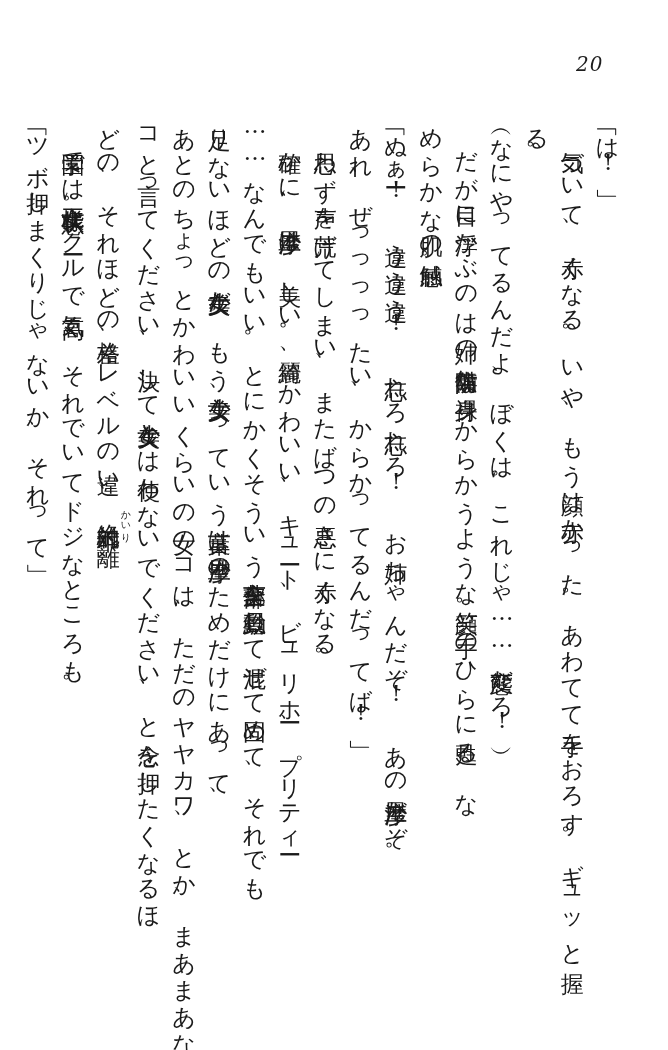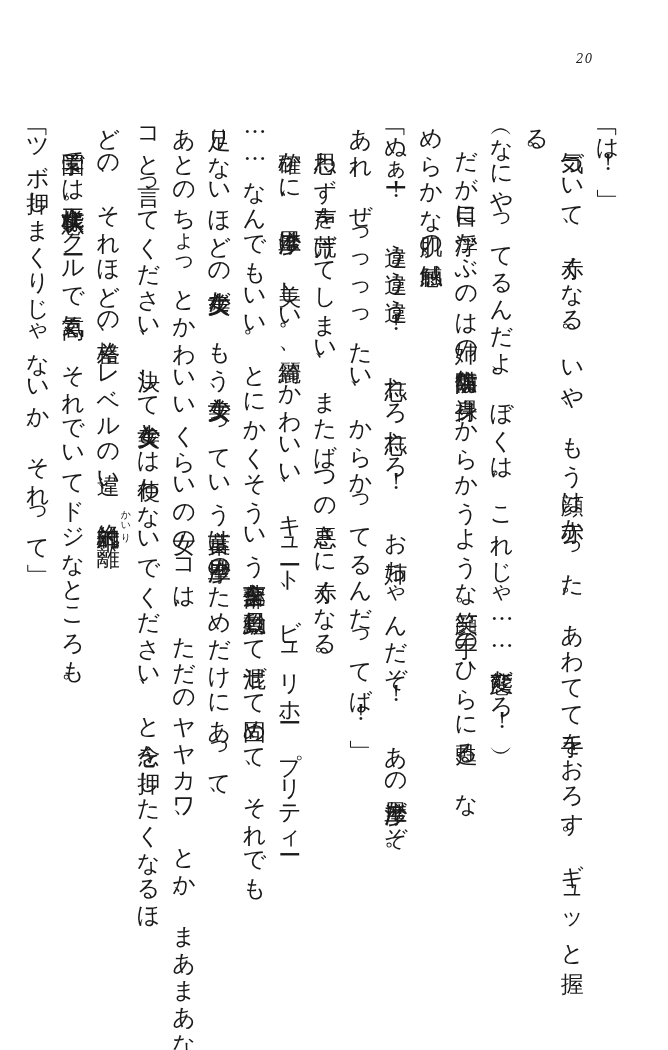--- a/index.html
+++ b/index.html
@@ -14,21 +14,21 @@
     position: relative;
     width: 668px;
     height: 1050px;
     background: #ffffff;
     font-family: "DejaVu Serif", "Liberation Serif", serif;
   }
   .page-number {
     position: absolute;
     top: 52px;
     left: 576px;
-    font-size: 12px;
+    font-size: 20px;
     font-style: italic;
     color: #1d1d1d;
     letter-spacing: 1px;
   }
   .text-block {
     position: absolute;
     top: 112px;
     right: 43px;
     height: 900px;
     writing-mode: vertical-rl;

